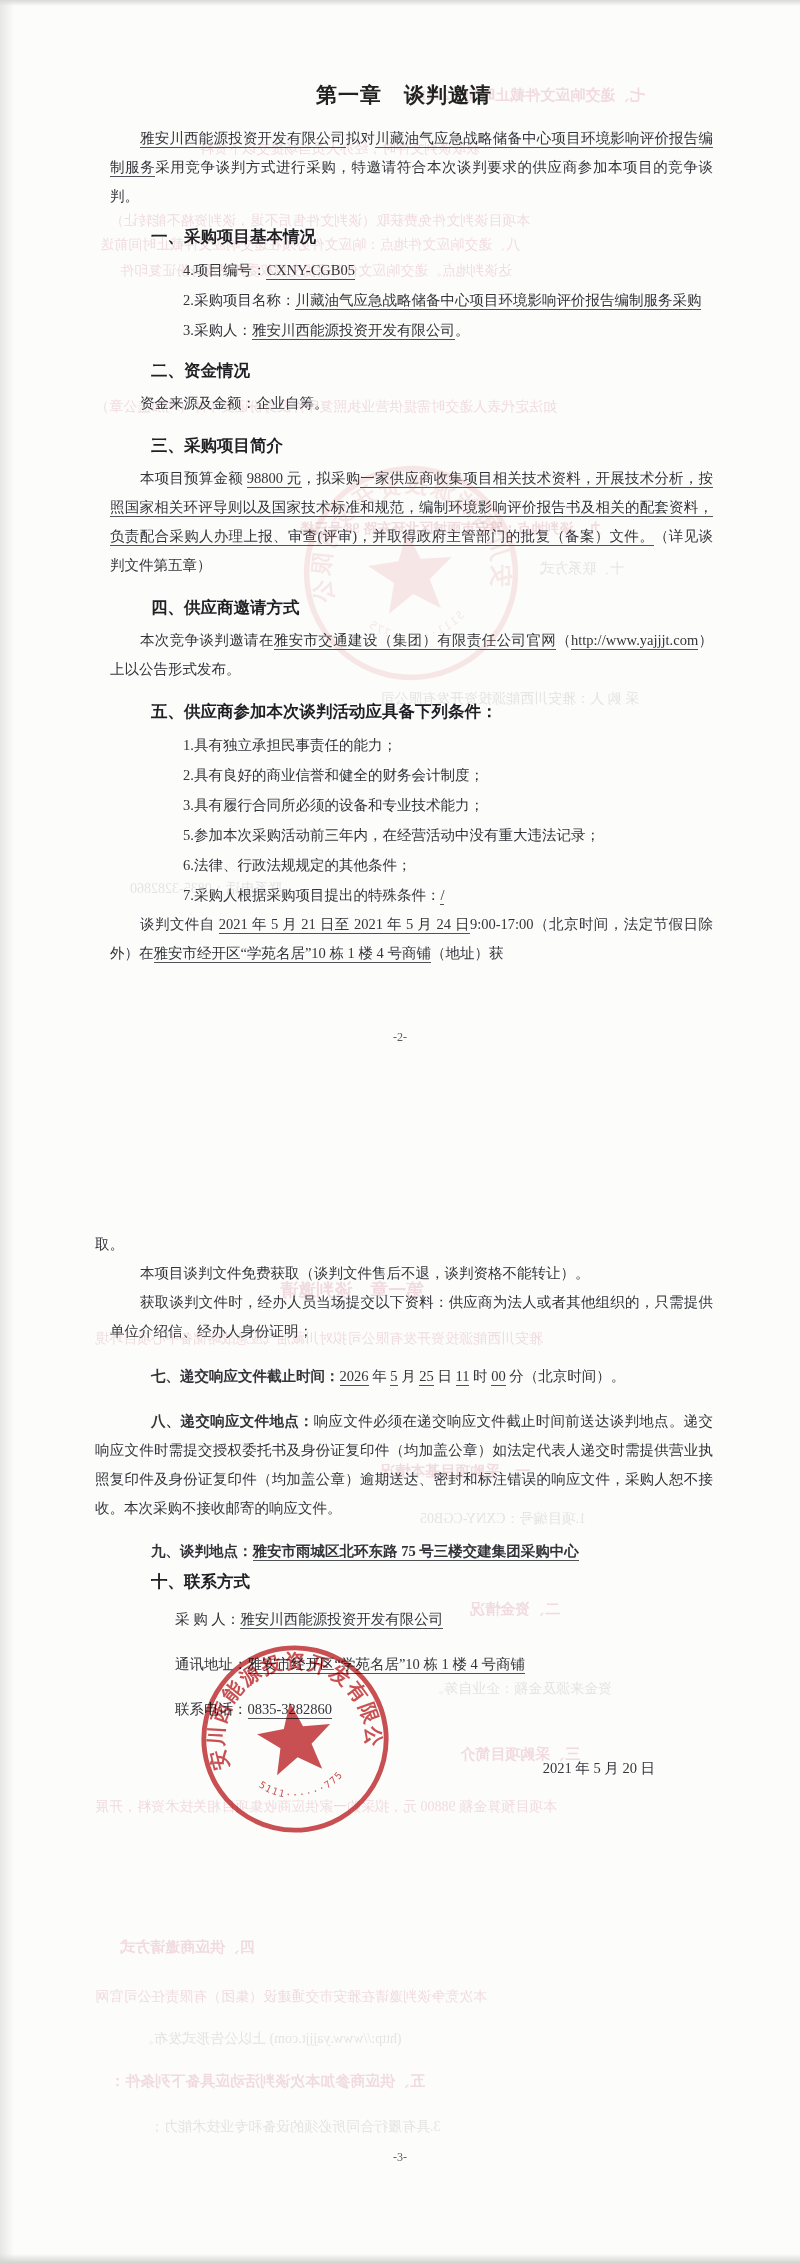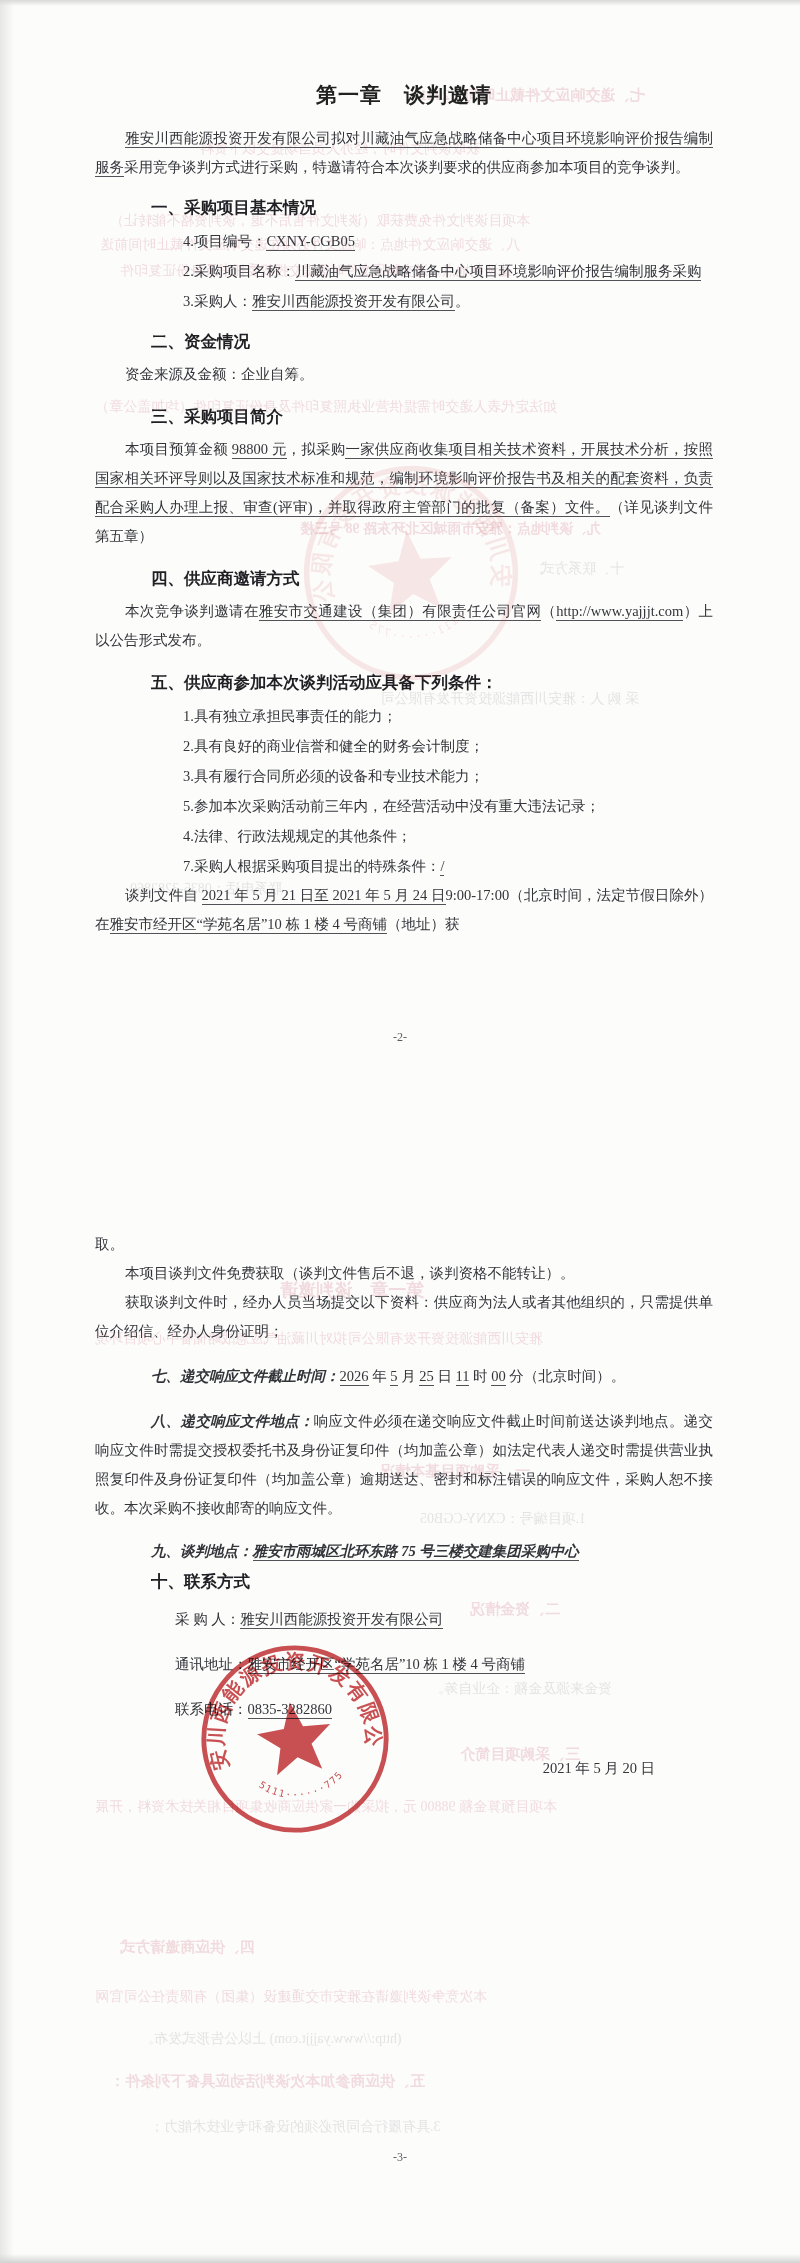--- a/index.html
+++ b/index.html
@@ -23,29 +23,29 @@
   .page-body{position:absolute;width:618px;left:95px;z-index:2;}
   #page1-body{top:72px;}
   #page2-body{top:1230px;}
 
   .doc-title{
     text-align:center;font-size:21px;font-weight:bold;color:#222;
     margin:8px 0 14px 0;line-height:30px;letter-spacing:1px;
     font-family:"Liberation Serif","DejaVu Serif",serif;
   }
   p,.li{margin:0;font-size:14.5px;line-height:29px;text-align:justify;}
-  .indent{text-indent:30px;}
+  .indent{text-indent:30px;margin-left:15px;}
   .h{font-weight:bold;font-size:16.5px;color:#1f1f24;line-height:24px;
      margin:10px 0 6px 0;text-indent:56px;text-align:left;}
   .li{line-height:30px;text-indent:88px;}
   .hang1{text-indent:56px;}
   .sec{margin-top:16px;}
   .sec-s{margin-top:14px;}
   .u{border-bottom:1px solid rgba(51,52,58,.85);padding-bottom:1px;}
-  .b{font-weight:bold;font-style:italic;}
+  .b{font-weight:bold;}
   .contact-row{font-size:14.5px;line-height:30px;margin-bottom:15px;text-indent:80px;}
   .date-line{margin-top:30px;text-align:right;padding-right:58px;font-size:14.5px;line-height:29px;}
   .pageno{position:absolute;width:800px;left:0;text-align:center;
     font-size:12px;color:#5a5a60;z-index:2;font-family:"Liberation Serif",serif;}
   #pageno-2{top:1030px;}
   #pageno-3{top:2150px;}
 
   
   #ghosts{position:absolute;left:0;top:0;width:800px;height:2263px;z-index:1;pointer-events:none;}
   .ghost{position:absolute;transform:scaleX(-1);filter:blur(.6px);white-space:nowrap;
@@ -110,21 +110,21 @@
     <p class="indent"><span>本项目预算金额 </span><span class="u">98800 元</span><span>，拟采购</span><span class="u">一家供应商收集项目相关技术资料，开展技术分析，按照国家相关环评导则以及国家技术标准和规范，编制环境影响评价报告书及相关的配套资料，负责配合采购人办理上报、审查(评审)，并取得政府主管部门的批复（备案）文件。</span><span>（详见谈判文件第五章）</span></p>
 
     <div class="h sec">四、供应商邀请方式</div>
     <p class="indent"><span>本次竞争谈判邀请在</span><span class="u">雅安市交通建设（集团）有限责任公司官网</span><span>（</span><span class="u">http://www.yajjjt.com</span><span>）上以公告形式发布。</span></p>
 
     <div class="h sec">五、供应商参加本次谈判活动应具备下列条件：</div>
     <p class="li"><span>1.具有独立承担民事责任的能力；</span></p>
     <p class="li"><span>2.具有良好的商业信誉和健全的财务会计制度；</span></p>
     <p class="li"><span>3.具有履行合同所必须的设备和专业技术能力；</span></p>
     <p class="li"><span>5.参加本次采购活动前三年内，在经营活动中没有重大违法记录；</span></p>
-    <p class="li"><span>4.法律、行政法规规定的其他条件；</span></p>
+    <p class="li"><span>6.法律、行政法规规定的其他条件；</span></p>
     <p class="li"><span>7.采购人根据采购项目提出的特殊条件：</span><span class="u">/</span></p>
 
     <p class="indent"><span>谈判文件自 </span><span class="u">2021 年 5 月 21 日至 2021 年 5 月 24 日</span><span>9:00-17:00（北京时间，法定节假日除外）在</span><span class="u">雅安市经开区“学苑名居”10 栋 1 楼 4 号商铺</span><span>（地址）获</span></p>
   </div>
 
   <div class="pageno" id="pageno-2">-2-</div>
 
   <div class="page-body" id="page2-body">
     <p>取。</p>
     <p class="indent">本项目谈判文件免费获取（谈判文件售后不退，谈判资格不能转让）。</p>

